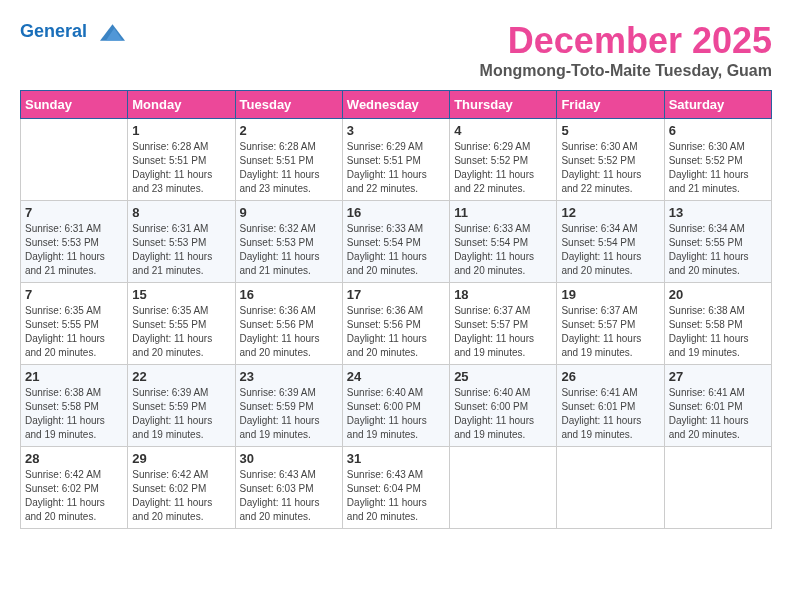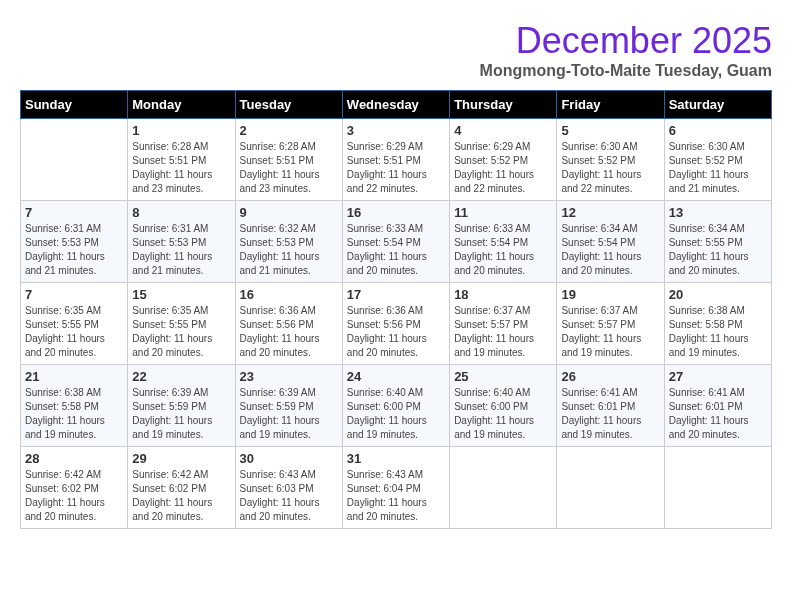--- a/index.html
+++ b/index.html
@@ -32,35 +32,35 @@
     .logo-icon {
       width: 30px;
       height: 30px;
       margin-left: 3px;
     }
     .title-area {
       text-align: right;
     }
     .month-title {
       font-size: 36px;
-      font-weight: normal;
-      color: #6d28d9;
+      font-weight: bold;
+      color: #ec4899;
     }
     .location-title {
       font-size: 16px;
       font-weight: bold;
       color: #555;
     }
     table {
       width: 100%;
       border-collapse: collapse;
       font-size: 11px;
     }
     th {
-      background-color: #000000;
+      background-color: #ec4899;
       color: white;
       padding: 6px 4px;
       text-align: left;
       font-size: 13px;
       border: 1px solid #2a60a0;
     }
     td {
       border: 1px solid #ccc;
       padding: 4px;
       vertical-align: top;
@@ -89,20 +89,27 @@
       background-color: #ffffff;
     }
     th:first-child { border-radius: 0; }
   </style>
 </head>
 <body>
 
 <div class="header-area">
   <div class="logo">
     <div>
+      <div class="logo-text">
+        <span>General</span>
+        <svg class="logo-icon" viewBox="0 0 40 30" xmlns="http://www.w3.org/2000/svg" style="display:inline-block;vertical-align:middle;width:35px;height:25px;">
+          <polygon points="5,25 20,5 35,25" fill="#1a6fba" opacity="0.85"></polygon>
+          <polygon points="12,25 22,10 32,25" fill="#5aa0e0" opacity="0.7"></polygon>
+        </svg>
+      </div>
     </div>
   </div>
   <div class="title-area">
     <div class="month-title">December 2025</div>
     <div class="location-title">Mongmong-Toto-Maite Tuesday, Guam</div>
   </div>
 </div>
 
 <table>
   <thead>

